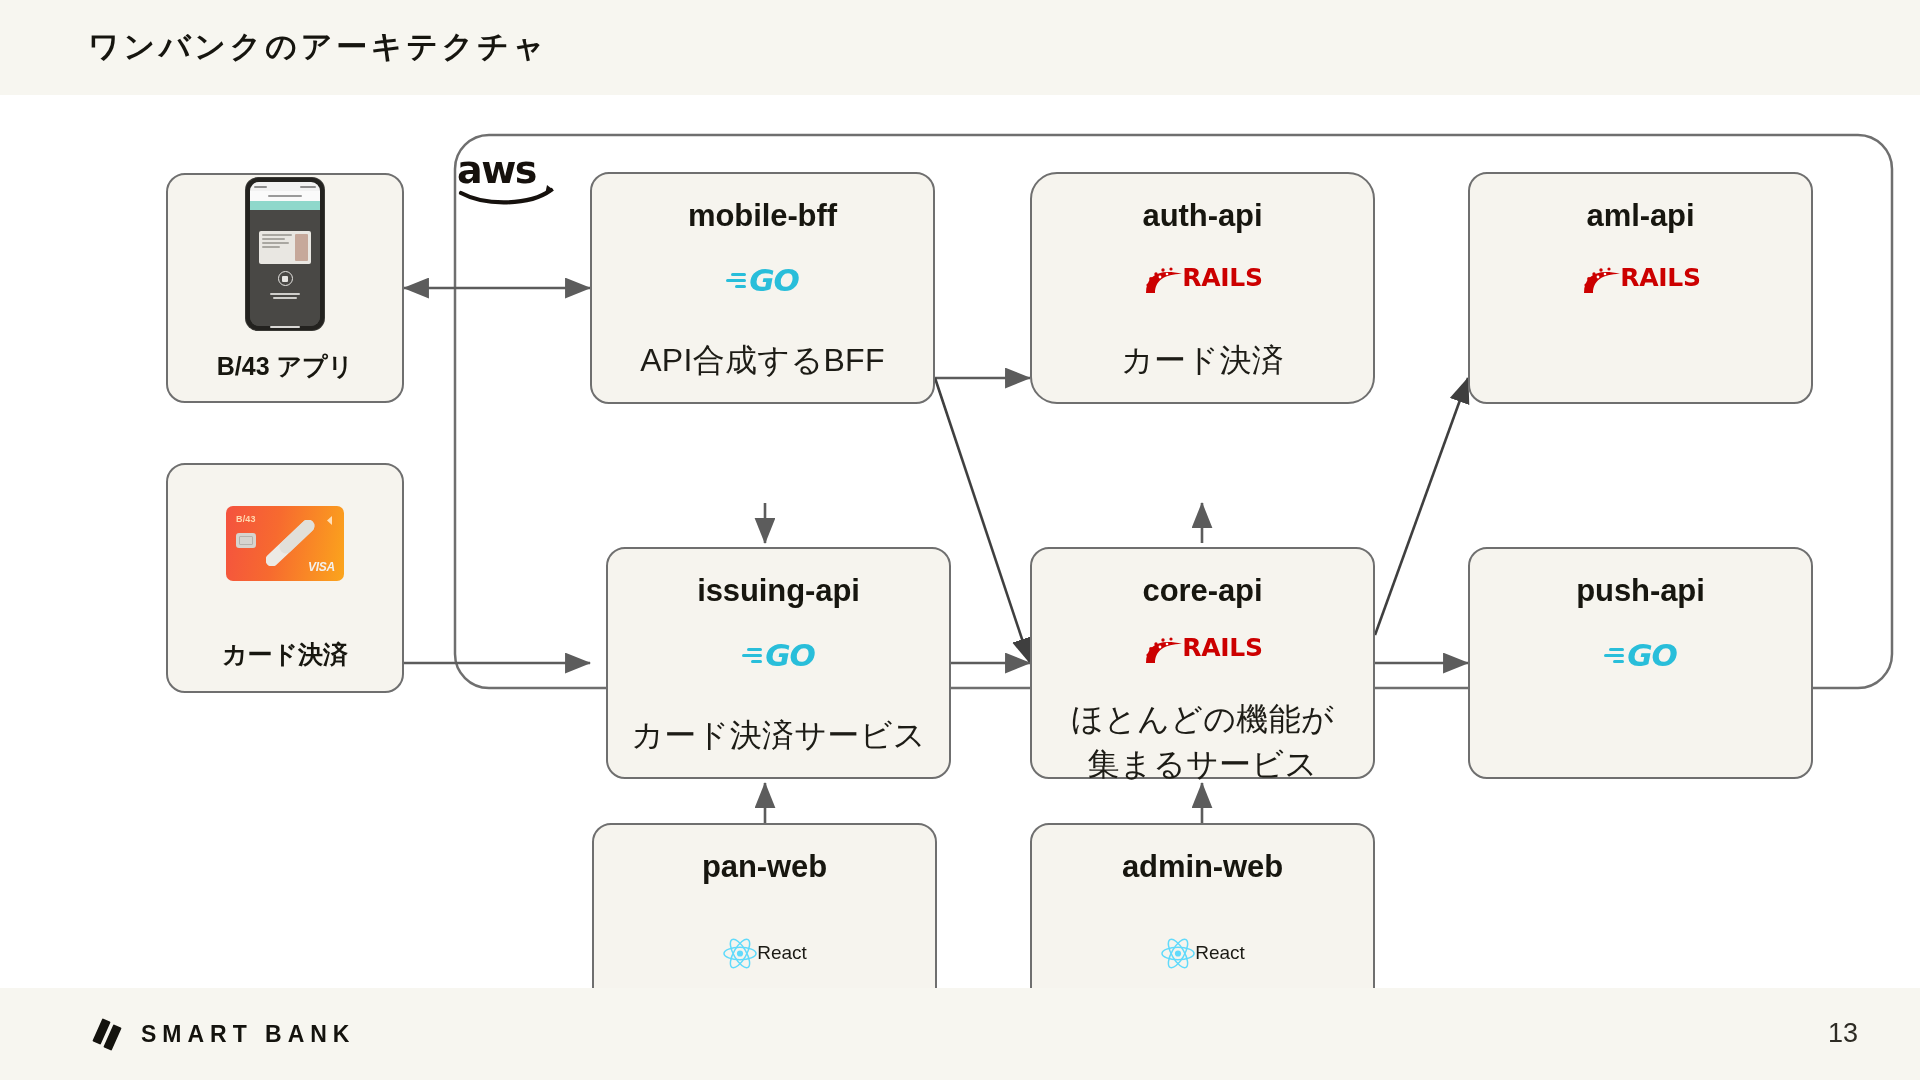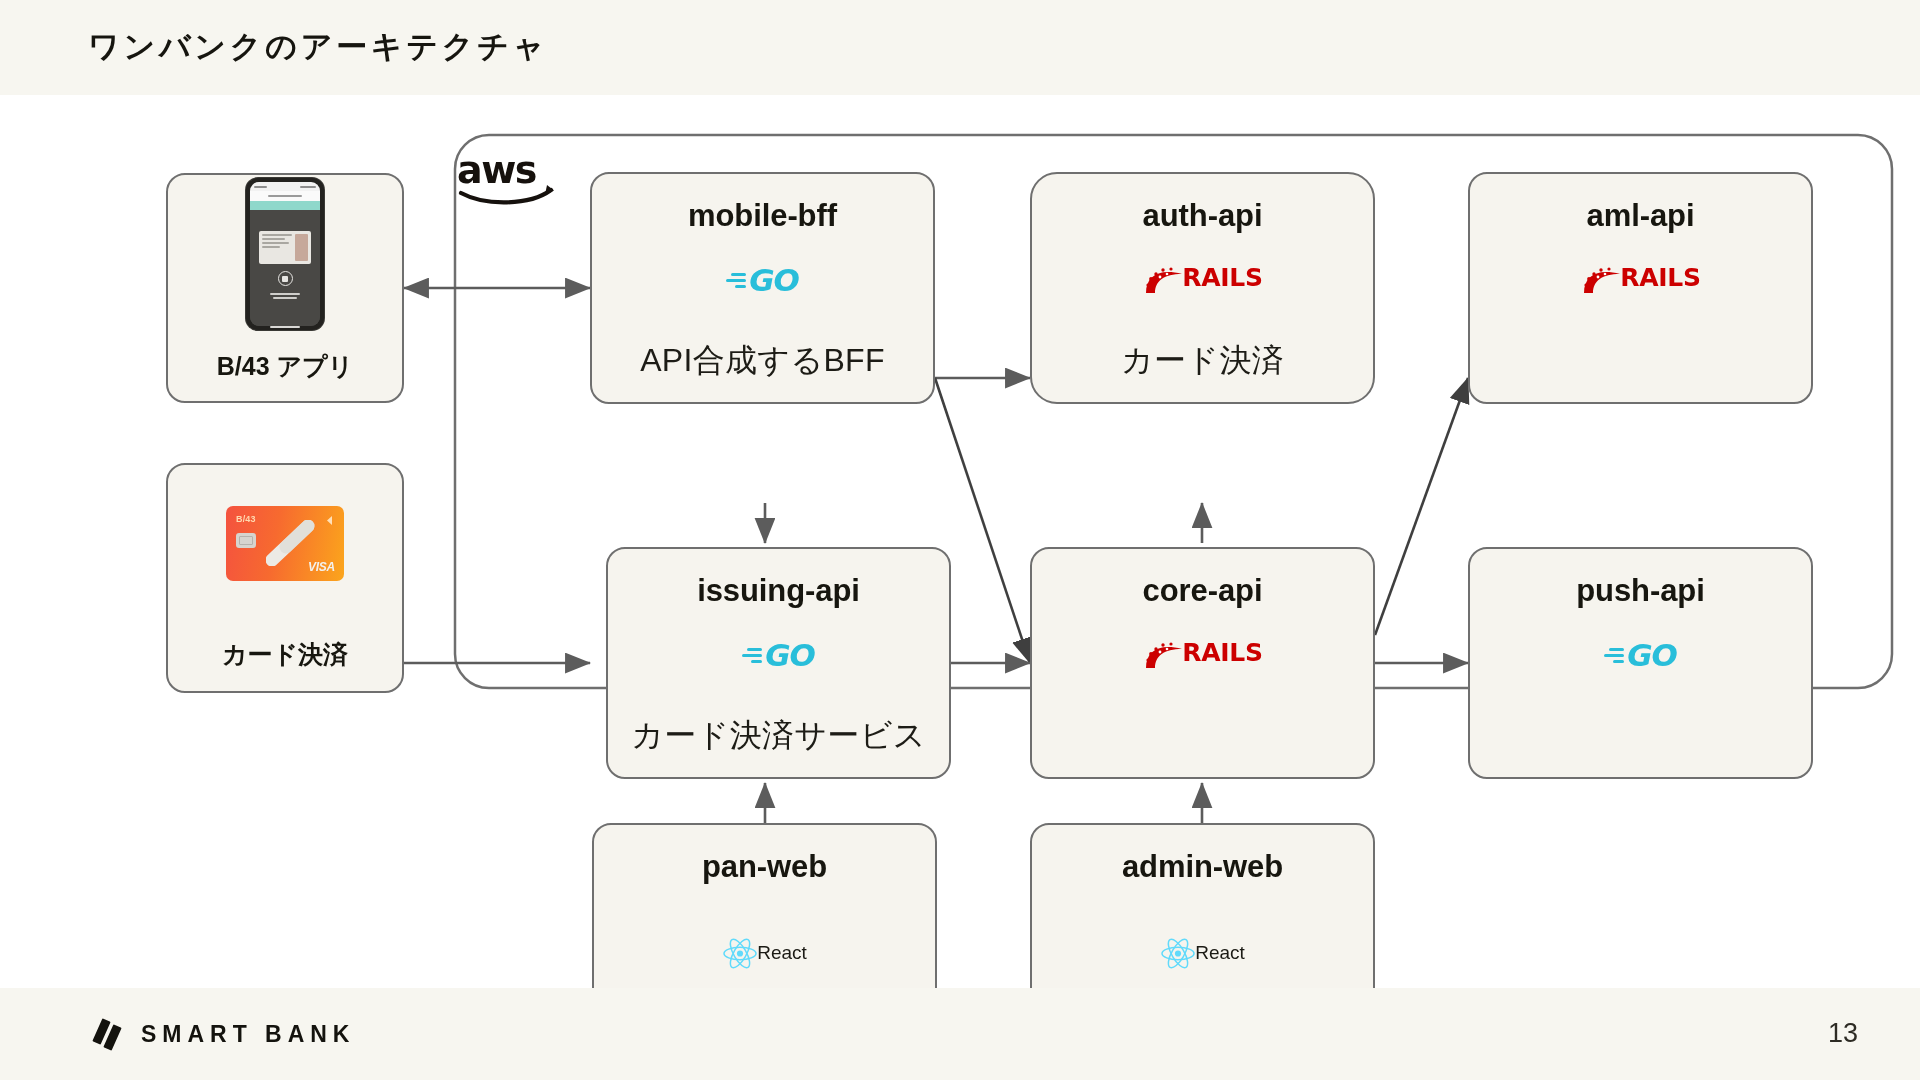--- a/index.html
+++ b/index.html
@@ -350,20 +350,24 @@
           <circle cx="14" cy="9" r="1.7" fill="#cc0000"></circle>
           <circle cx="21" cy="5" r="1.7" fill="#cc0000"></circle>
           <circle cx="29" cy="4" r="1.6" fill="#cc0000"></circle>
           <circle cx="6" cy="20" r="1.6" fill="#cc0000"></circle>
           <circle cx="18" cy="12" r="1.4" fill="#ffffff"></circle>
           <circle cx="25" cy="9" r="1.3" fill="#ffffff"></circle>
         </svg>
         <span class="rails-word">RAILS</span>
       </div>
     </div>
+    <div class="node-desc">
+      <div>ほとんどの機能が</div>
+      <div>集まるサービス</div>
+    </div>
   </div>
 
   <div class="node svc two-line" style="left:1468px;top:452px;">
     <div class="node-title">push-api</div>
     <div class="logo-slot">
       <div class="go-logo">
         <div class="go-lines">
             <i></i>
             <i></i>
             <i></i>

